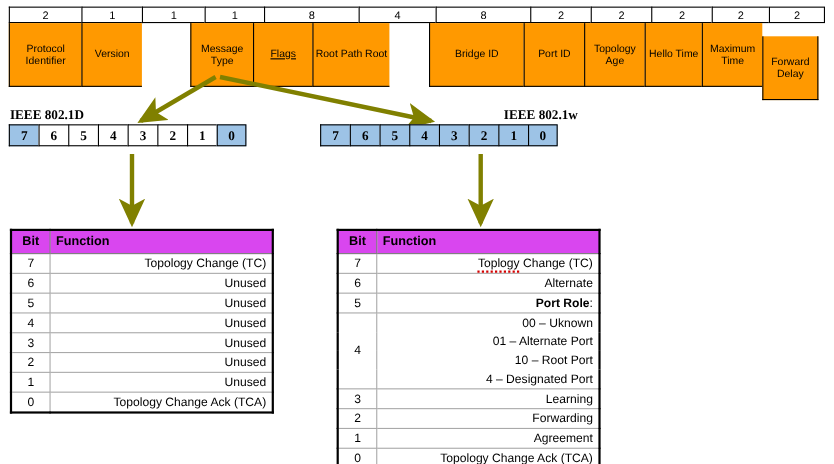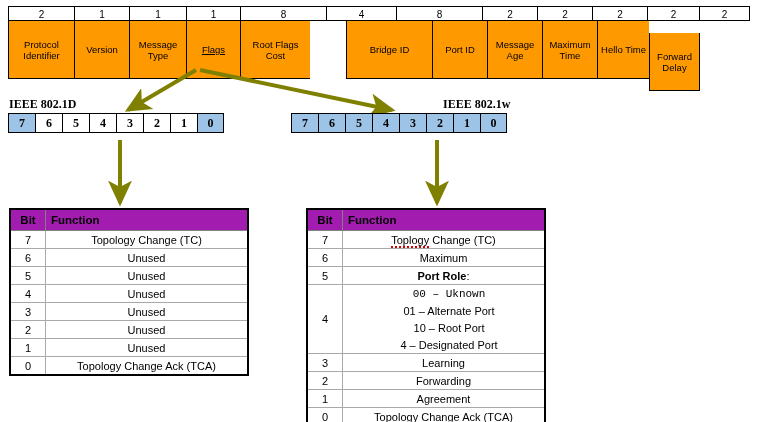--- a/index.html
+++ b/index.html
@@ -65,21 +65,21 @@
   
   .std-label {
     position: absolute;
     font-family: "Liberation Serif", serif;
     font-weight: bold;
     font-size: 12px;
     color: #000000;
     white-space: nowrap;
   }
   #label-8021d { left: 9px;  top: 97px; }
-  #label-8021w { left: 443px; top: 97px; }
+  #label-8021w { left: 458px; top: 97px; }
 
   
   .bitrow {
     position: absolute;
     display: flex;
     height: 20px;
   }
   #bitrow-8021d { left: 8px;  top: 113px; }
   #bitrow-8021w { left: 291px; top: 113px; }
 
@@ -117,21 +117,21 @@
     border: 2px solid #000000;
     border-collapse: collapse;
     background: #ffffff;
     font-size: 11px;
     color: #000000;
   }
   #table-8021d { left: 9px;  top: 208px; width: 240px; }
   #table-8021w { left: 306px; top: 208px; width: 240px; }
 
   .bittable th {
-    background: #a21caf;
+    background: #d946ef;
     color: #000000;
     font-weight: bold;
     font-size: 11.5px;
     text-align: left;
     padding: 2px 5px;
     border: 1px solid #808080;
     height: 16px;
   }
   .bittable th.col-bit {
     text-align: center;
@@ -144,28 +144,28 @@
     height: 15px;
     font-size: 11px;
     line-height: 14px;
     vertical-align: middle;
   }
   .bittable td.cell-bit {
     text-align: center;
     width: 30px;
     padding: 1px 2px;
   }
-  .bittable td.cell-fn { text-align: center; }
+  .bittable td.cell-fn { text-align: right; }
   .bittable td.cell-fn b { font-weight: bold; }
   .bittable td.cell-sub {
     border-top: none;
     border-bottom: none;
     padding-left: 16px;
   }
-  .bittable tr.sub-first td.cell-sub { border-top: none; font-family: Liberation Mono, monospace; }
+  .bittable tr.sub-first td.cell-sub { border-top: none; }
   .bittable tr.sub-last  td.cell-sub { border-bottom: 1px solid #a9a9a9; }
 
   
   .sp {
     border-bottom: 2px dotted #d40000;
     padding-bottom: 0px;
   }
 </style>
 </head>
 <body>
@@ -181,28 +181,28 @@
       <div class="len-cell" style="width: 86px;">8</div>
       <div class="len-cell" style="width: 55px;">2</div>
       <div class="len-cell" style="width: 55px;">2</div>
       <div class="len-cell" style="width: 55px;">2</div>
       <div class="len-cell" style="width: 52px;">2</div>
       <div class="len-cell" style="width: 51px;">2</div>
     </div>
   <div class="frame-row" id="frame-fields">
       <div class="fld-cell" style="width: 66px;">Protocol Identifier</div>
       <div class="fld-cell" style="width: 55px;">Version</div>
-      <div class="fld-cell" style="width: 57px;">Message Type</div>
+      <div class="fld-cell" style="width: 57px; margin-left: 44px;">Message Type</div>
       <div class="fld-cell" style="width: 54px; text-decoration: underline;">Flags</div>
-      <div class="fld-cell" style="width: 70px;">Root Flags Cost</div>
+      <div class="fld-cell" style="width: 70px;">Root Path Root</div>
       <div class="fld-cell" style="width: 86px; margin-left: 36px;">Bridge ID</div>
       <div class="fld-cell" style="width: 55px;">Port ID</div>
-      <div class="fld-cell" style="width: 55px;">Message Age</div>
+      <div class="fld-cell" style="width: 55px;">Topology Age</div>
+      <div class="fld-cell" style="width: 52px;">Hello Time</div>
       <div class="fld-cell" style="width: 55px;">Maximum Time</div>
-      <div class="fld-cell" style="width: 52px;">Hello Time</div>
       <div class="fld-cell" style="width: 51px; margin-top: 12px;">Forward Delay</div>
     </div>
 </div>
 
 <svg id="connectors" viewBox="0 0 758 422" xmlns="http://www.w3.org/2000/svg">
   <defs>
     <marker id="ah" markerWidth="7" markerHeight="7" refX="5.6" refY="3" orient="auto">
       <path d="M0,0 L6.5,3 L0,6 L1.6,3 z" fill="#808000"></path>
     </marker>
   </defs>
@@ -290,21 +290,21 @@
       <th>Function</th>
     </tr>
   </thead>
   <tbody id="tbody-8021w">
       <tr>
         <td class="cell-bit">7</td>
         <td class="cell-fn"><span class="sp">Toplogy</span> Change (TC)</td>
       </tr>
       <tr>
         <td class="cell-bit">6</td>
-        <td class="cell-fn">Maximum</td>
+        <td class="cell-fn">Alternate</td>
       </tr>
       <tr>
         <td class="cell-bit">5</td>
         <td class="cell-fn"><b>Port Role</b><span>:</span></td>
       </tr>
       <tr class="sub-first">
         <td class="cell-bit" rowspan="4">4</td>
         <td class="cell-fn cell-sub">00 – Uknown</td>
       </tr>
       <tr>

